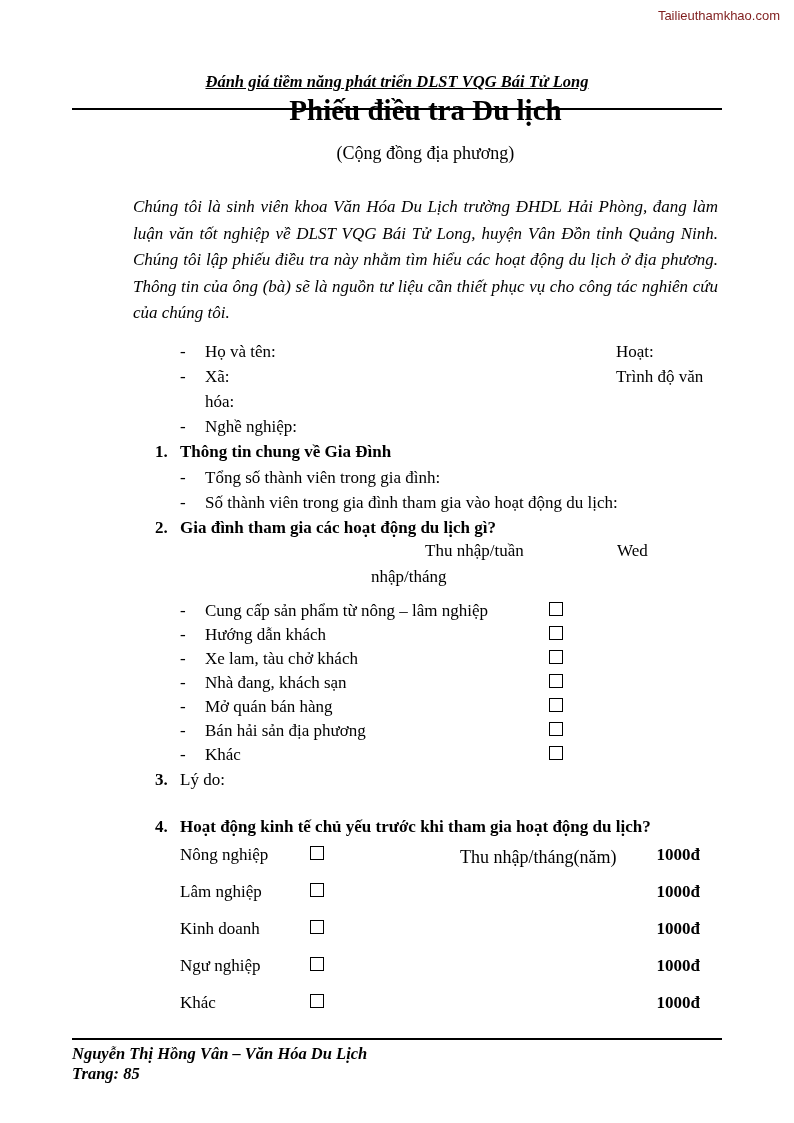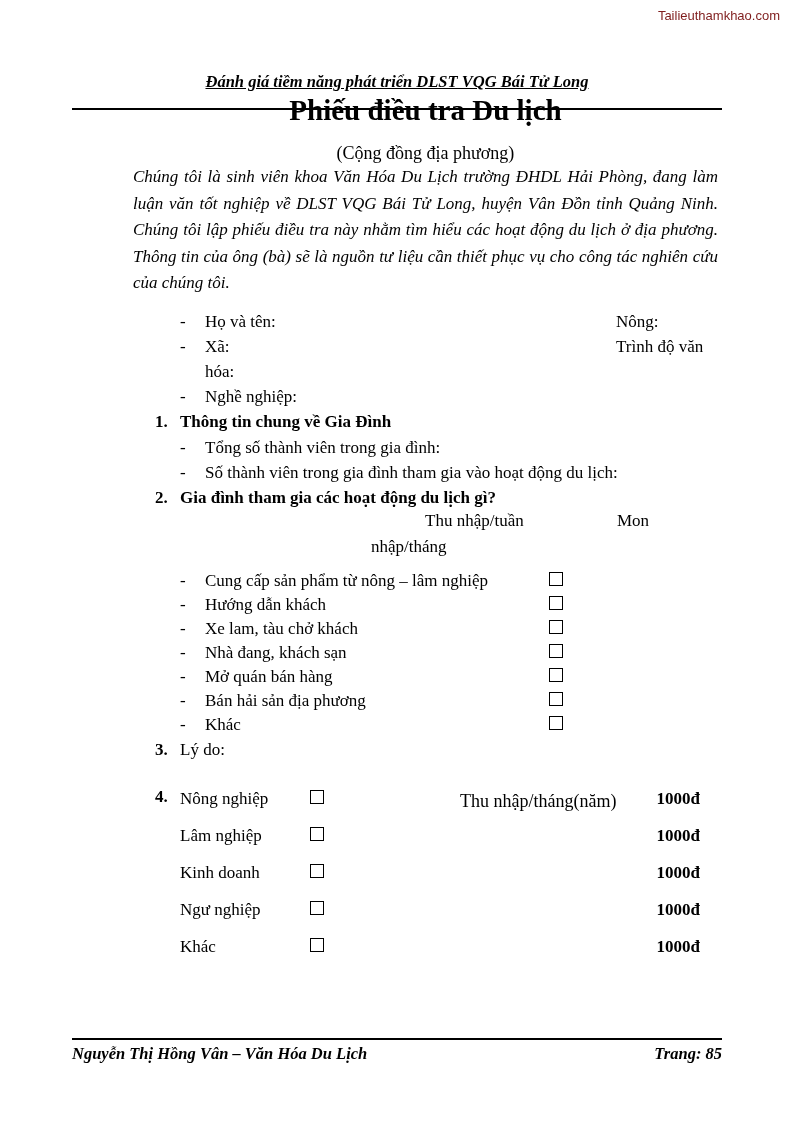--- a/index.html
+++ b/index.html
@@ -21,21 +21,21 @@
     position:absolute; top:40px; left:72px; right:72px;
     text-align:center;
     border-bottom:2px solid #000;
     padding-bottom:16px;
     font-weight:bold; font-style:italic; font-size:16.5px;margin-top:32px;
   }
   .header-text { text-decoration:underline; }
   .main { position:absolute; top:88px; left:133px; right:76px; }
   .doc-title { text-align:center; font-size:29px; font-weight:bold; margin-top:6px; }
   .doc-subtitle { text-align:center; font-size:18px; margin-top:16px; }
-  .intro { font-style:italic; text-align:justify; line-height:26.5px; }
+  .intro { margin-top:30px; font-style:italic; text-align:justify; line-height:26.5px; }
   .personal { margin-top:12px; }
   .li { position:relative; padding-left:72px; line-height:25px; }
   .bullet { position:absolute; left:47px; }
   .right-col { position:absolute; left:483px; top:0; }
   .sec-head { position:relative; padding-left:47px; line-height:26px; font-weight:bold; }
   .sec-num { position:absolute; left:22px; font-weight:bold; }
   .s2-cols { position:relative; height:52px; }
   .s2-col-week { position:absolute; left:292px; top:0;text-align:center; }
   .s2-col-thu  { position:absolute; left:484px; top:0; }
   .s2-col-month{ position:absolute; left:238px; top:26px; }
@@ -50,21 +50,21 @@
   .spacer { height:22px; }
   .s4-rows { margin-top:2px; }
   .s4-row { position:relative; padding-left:47px; height:37px; line-height:25px; }
   .s4-cb { position:absolute; left:177px; top:4px; }
   .s4-mid { position:absolute; left:327px; top:3px; font-size:18px; }
   .s4-unit { position:absolute; right:18px; top:0;font-weight:bold; }
   .footer {
     position:absolute; top:1038px; left:72px; right:72px;
     border-top:2px solid #000; padding-top:4px;
     display:flex; justify-content:space-between;
-    font-weight:bold; font-style:italic; font-size:16.5px;
+    font-weight:bold; font-style:italic; font-size:16.5px;flex-direction:column;
   }
 </style>
 </head>
 <body>
 
 <div class="page">
 
   <div class="watermark">Tailieuthamkhao.com</div>
 
   <div class="header">
@@ -74,21 +74,21 @@
   <div class="main">
 
     <div class="doc-title">Phiếu điều tra Du lịch</div>
     <div class="doc-subtitle">(Cộng đồng địa phương)</div>
     <p class="intro">Chúng tôi là sinh viên khoa Văn Hóa Du Lịch trường ĐHDL Hải Phòng, đang làm luận văn tốt nghiệp về DLST VQG Bái Tử Long, huyện Vân Đồn tỉnh Quảng Ninh. Chúng tôi lập phiếu điều tra này nhằm tìm hiểu các hoạt động du lịch ở địa phương. Thông tin của ông (bà) sẽ là nguồn tư liệu cần thiết phục vụ cho công tác nghiên cứu của chúng tôi.</p>
 
     <div class="personal">
       <div class="li">
         <span class="bullet">-</span>
         <span>Họ và tên:</span>
-        <span class="right-col">Nông:</span>
+        <span class="right-col">Hoạt:</span>
       </div>
       <div class="li">
         <span class="bullet">-</span>
         <span>Xã:</span>
         <span class="right-col">Trình độ văn</span>
       </div>
       <div class="li">
         <span>hóa:</span>
       </div>
       <div class="li">
@@ -110,21 +110,21 @@
       <span>Số thành viên trong gia đình tham gia vào hoạt động du lịch:</span>
     </div>
 
     <div class="sec-head">
       <span class="sec-num">2.</span>
       <span class="sec-title">Gia đình tham gia các hoạt động du lịch gì?</span>
     </div>
 
     <div class="s2-cols">
       <span class="s2-col-week">Thu nhập/tuần</span>
-      <span class="s2-col-thu">Mon</span>
+      <span class="s2-col-thu">Wed</span>
       <span class="s2-col-month">nhập/tháng</span>
     </div>
 
     <div class="s2-items">
       <div class="s2-item">
         <span class="bullet">-</span>
         <span>Cung cấp sản phẩm từ nông – lâm nghiệp</span>
         <span class="checkbox s2-cb"></span>
       </div>
       <div class="s2-item">
@@ -163,20 +163,21 @@
       <span class="sec-num">3.</span>
     </div>
     <div class="s3-reason">
       <span>Lý do:</span>
     </div>
 
     <div class="spacer"></div>
 
     <div class="sec-head">
       <span class="sec-num">4.</span>
+      <span class="sec-title">Hoạt động kinh tế chủ yếu trước khi tham gia hoạt động du lịch?</span>
     </div>
 
     <div class="s4-rows">
       <div class="s4-row">
         <span>Nông nghiệp</span>
         <span class="checkbox s4-cb"></span>
         <span class="s4-mid">Thu nhập/tháng(năm)</span>
         <span class="s4-unit">1000đ</span>
       </div>
       <div class="s4-row">

